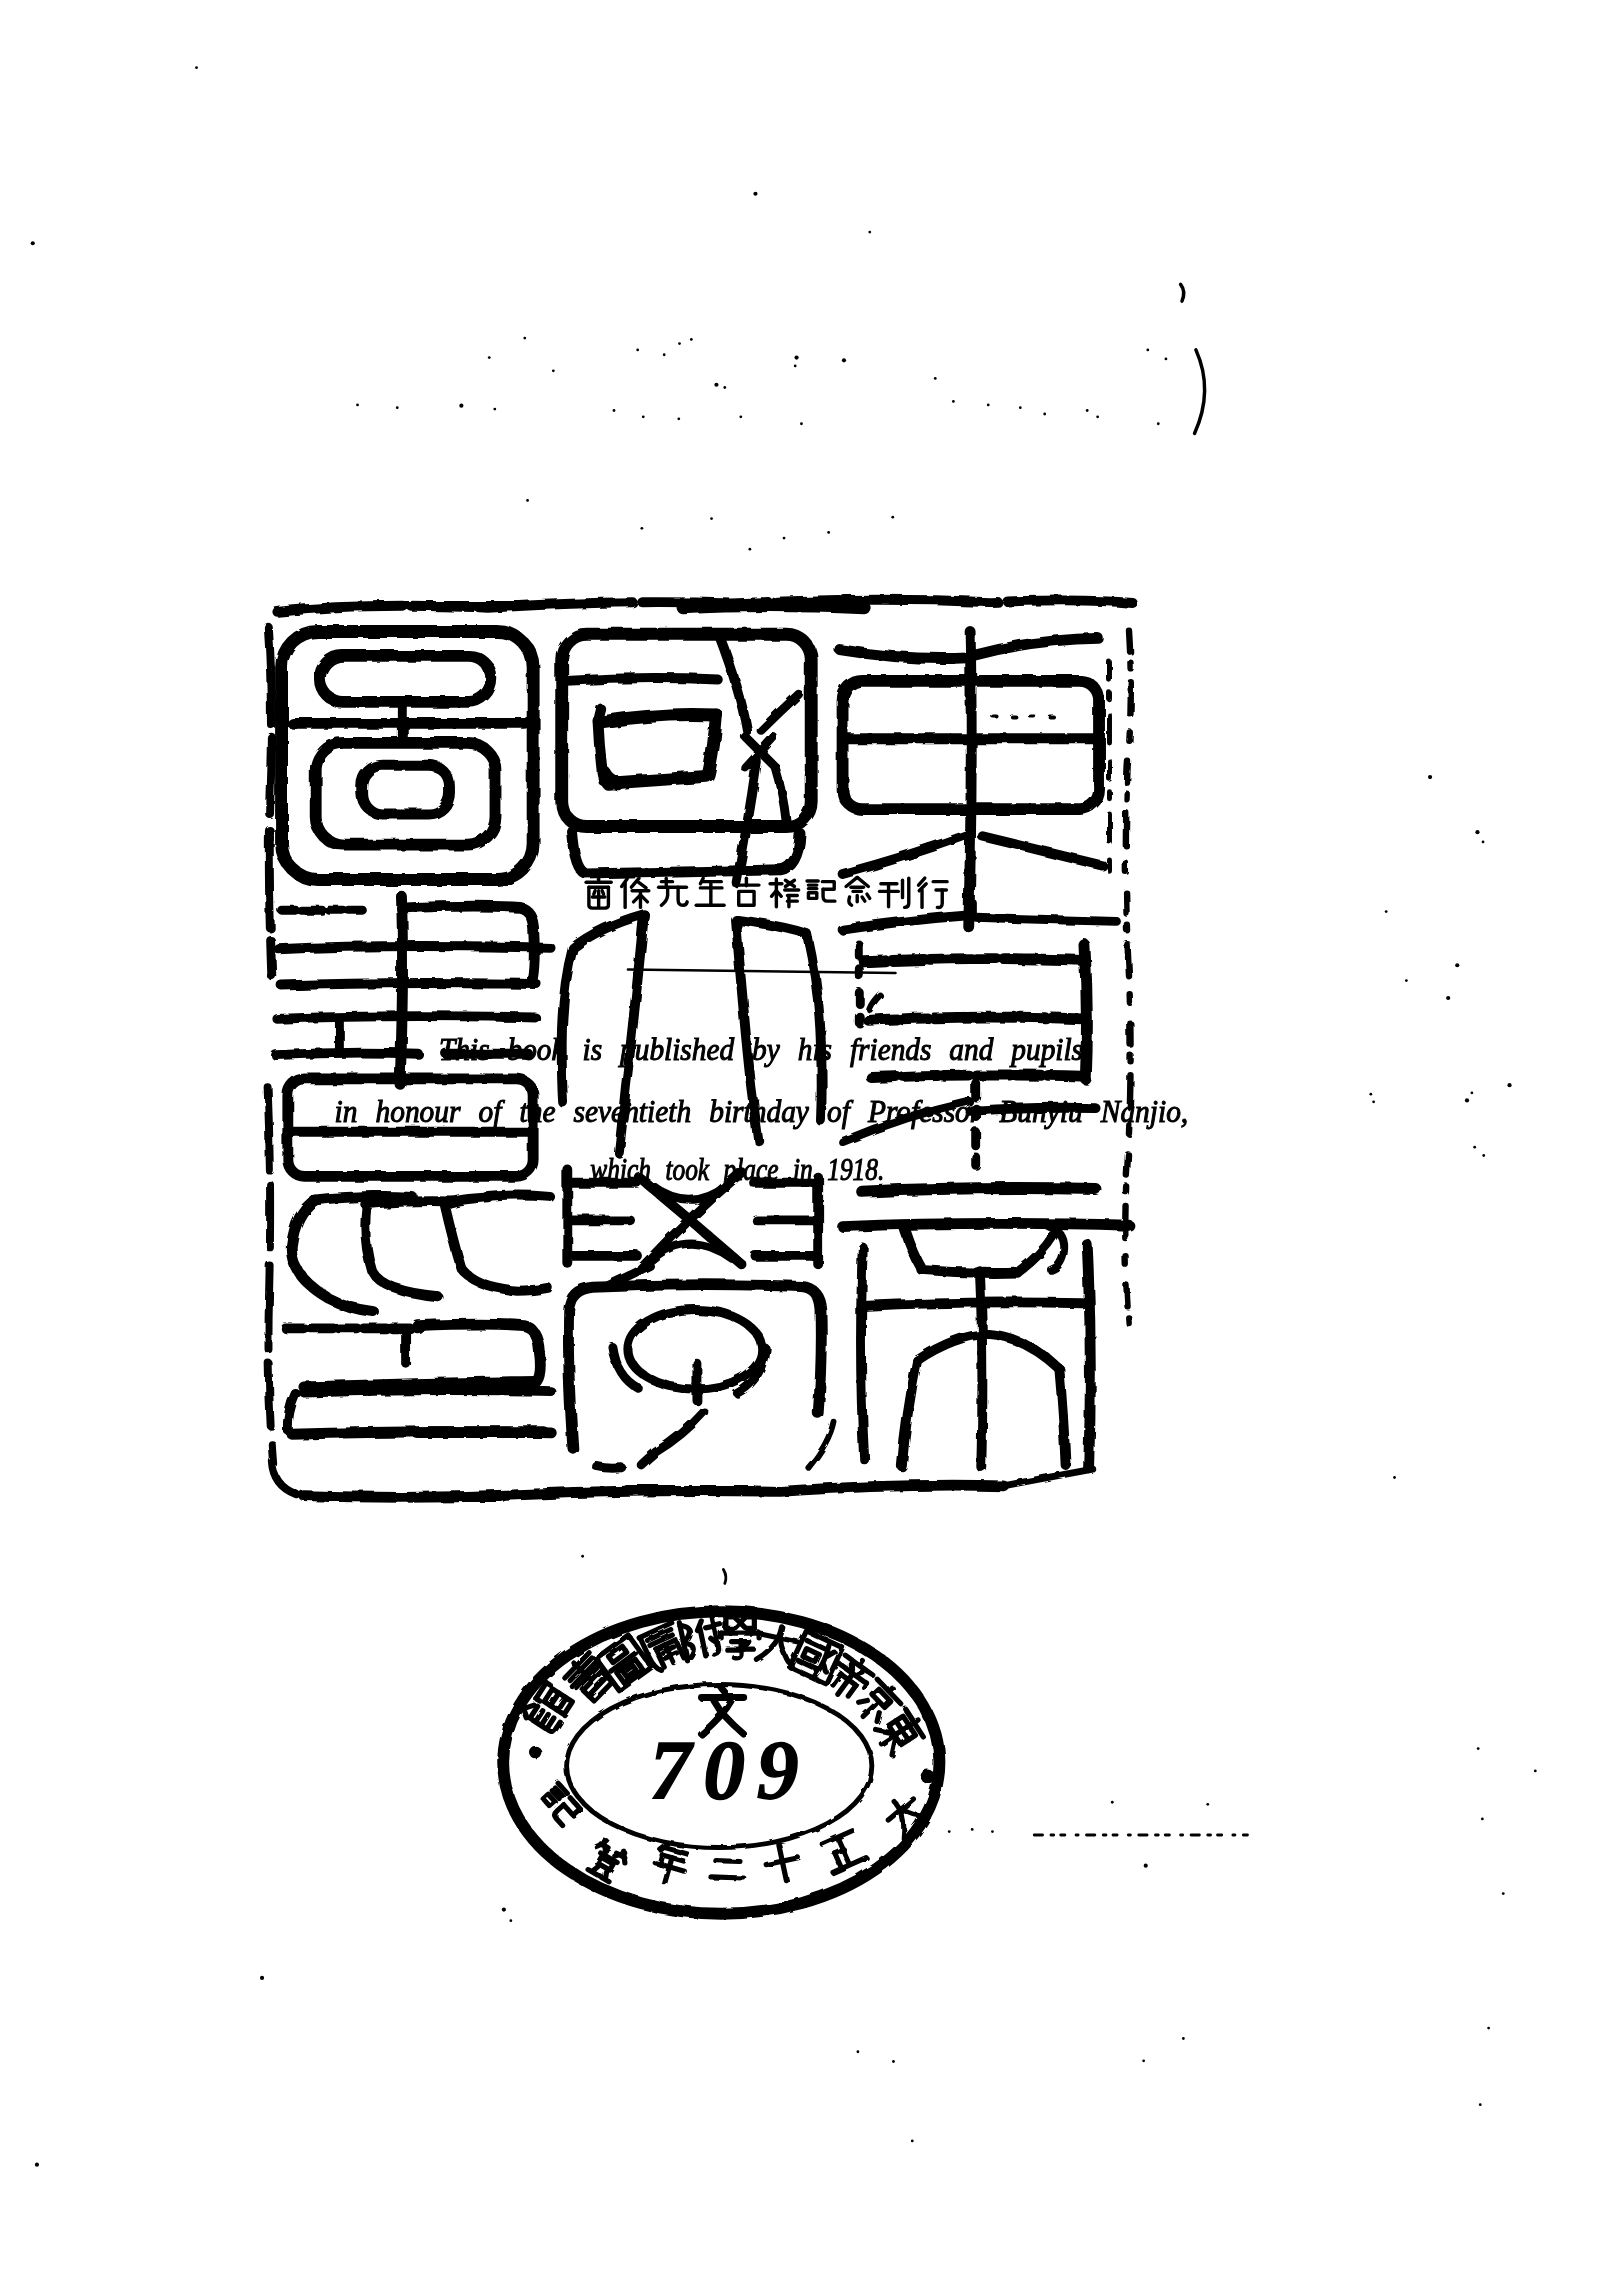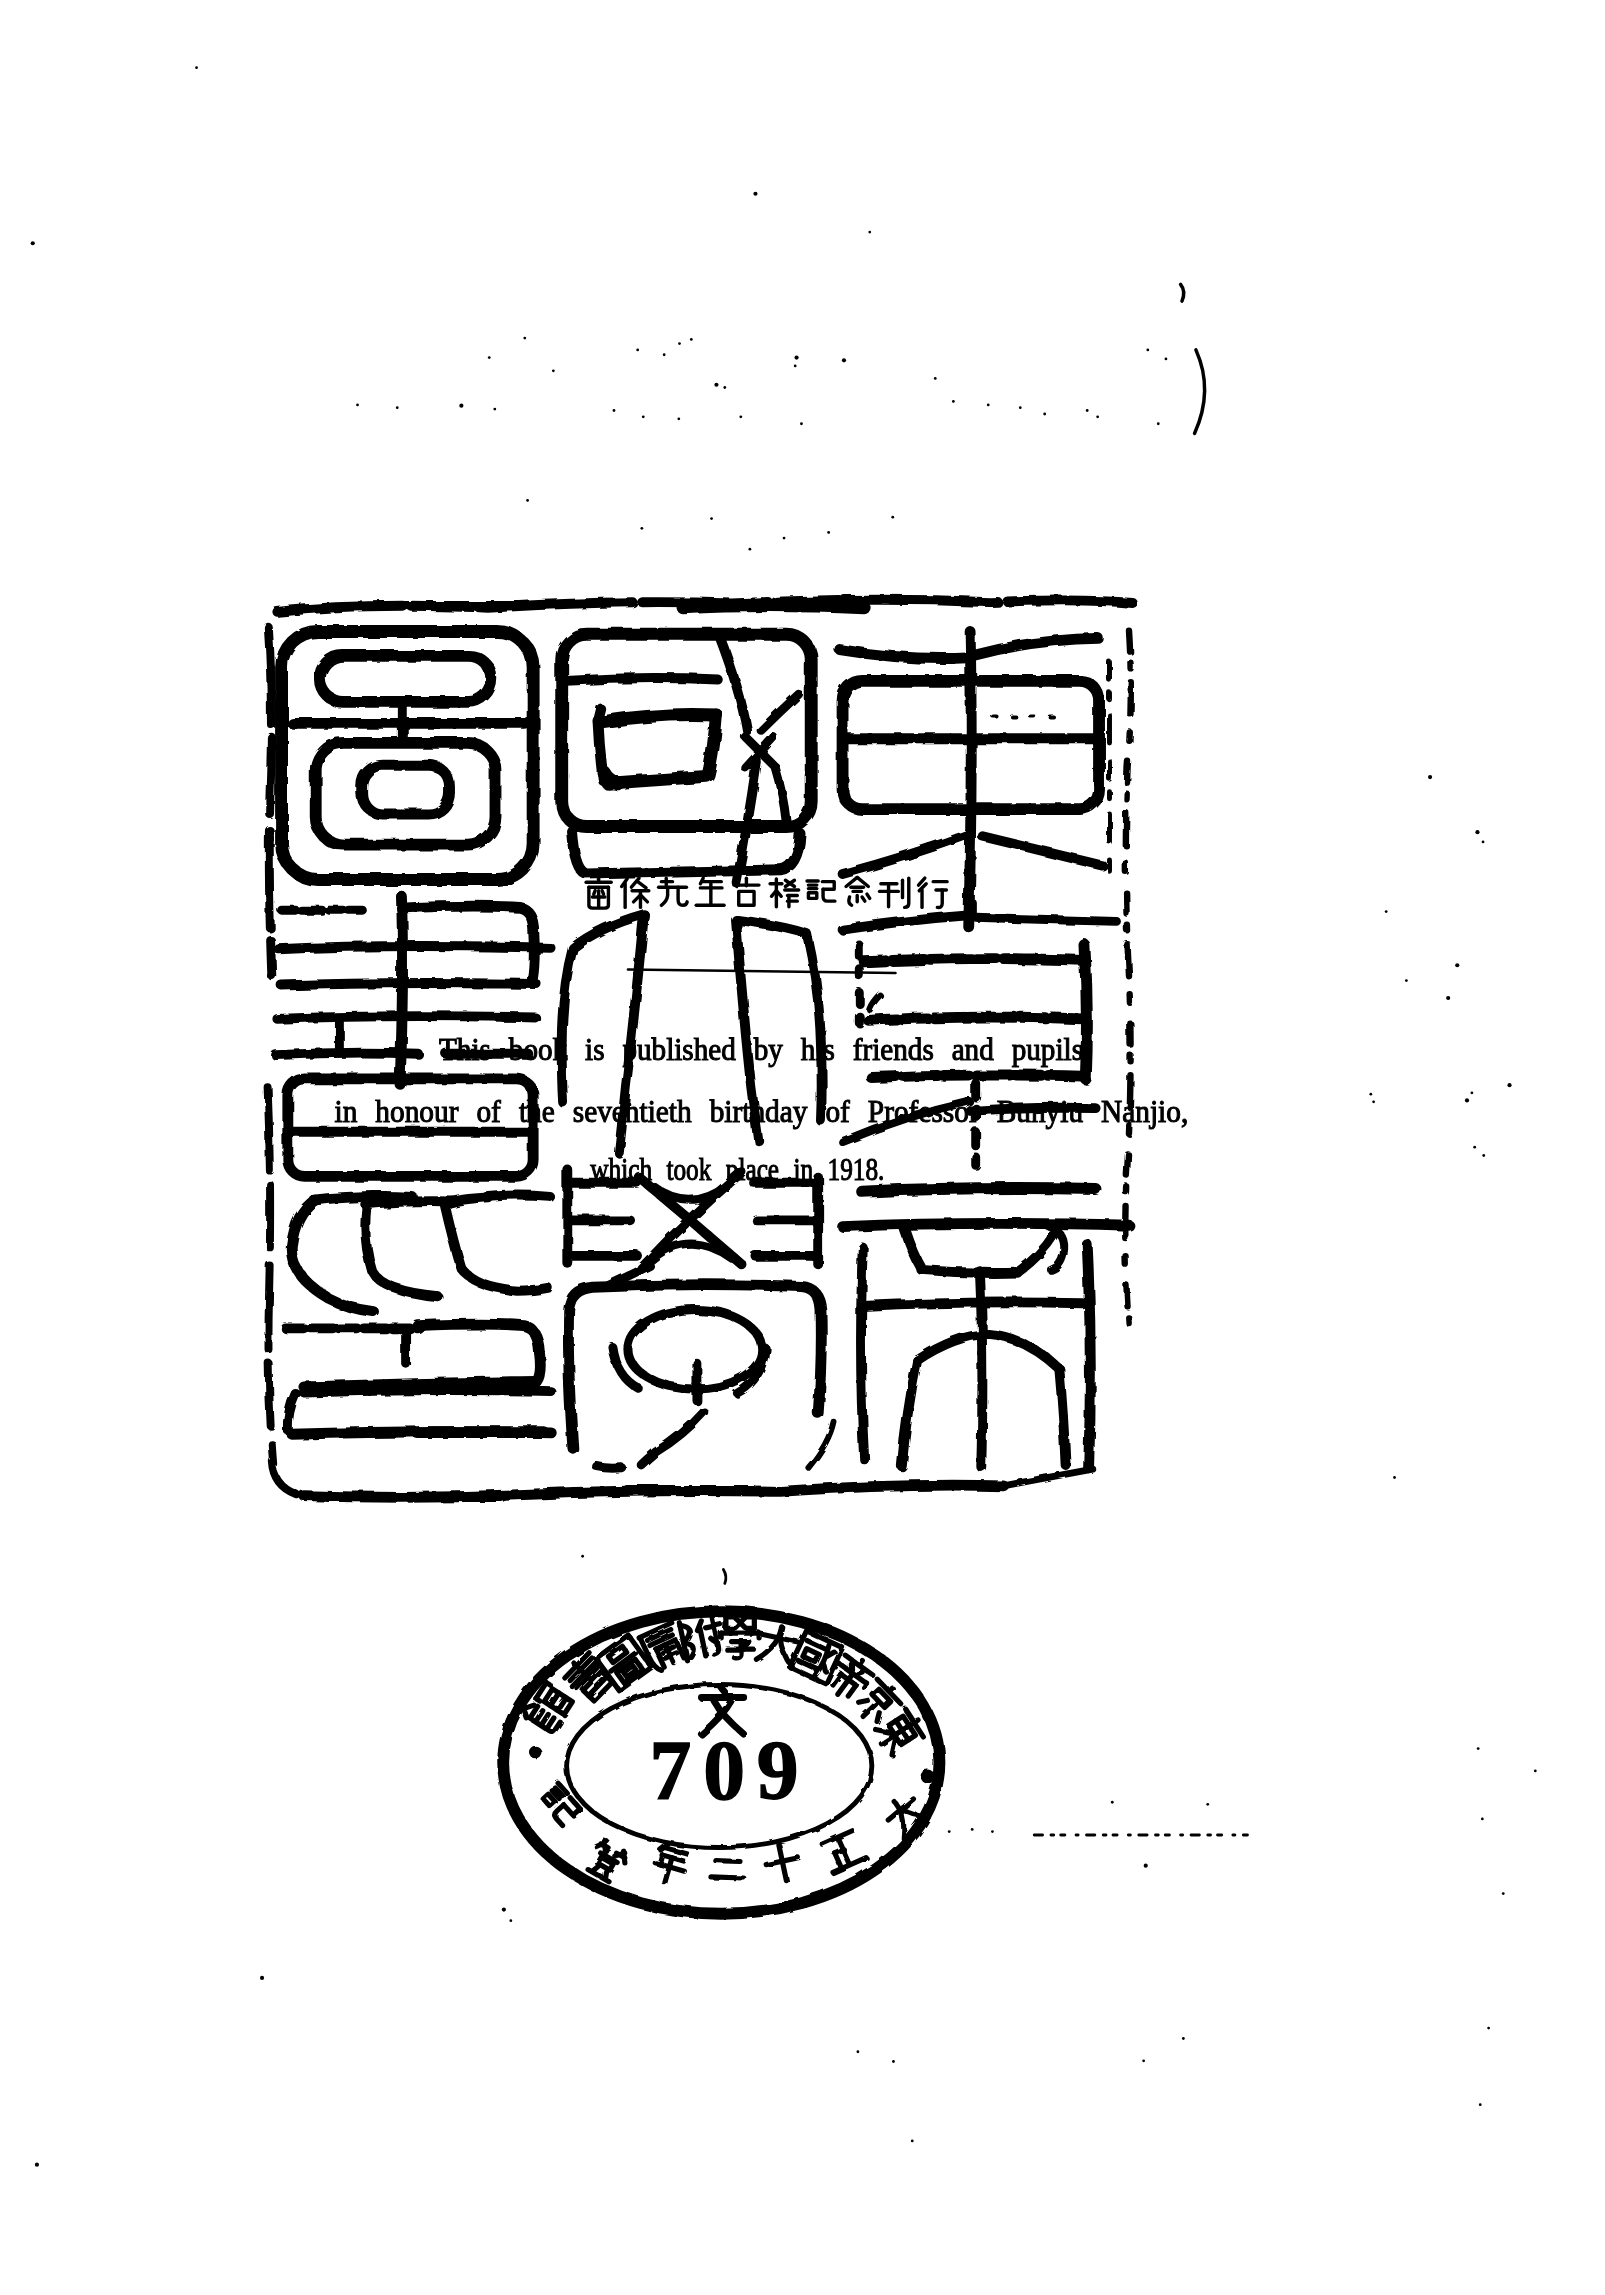--- a/index.html
+++ b/index.html
@@ -1,12 +1,12 @@
 <!DOCTYPE html>
-<html style="font-size:11px"><head><meta charset="utf-8"><style>html,body{margin:0;padding:0;background:#fff;}.page{position:relative;width:1605px;height:2295px;background:#ffffff;overflow:hidden;}svg{position:absolute;left:0;top:0;}text{font-family:"Liberation Serif",serif;fill:#000;}</style></head><body>
+<html style="font-size:11px"><head><meta charset="utf-8"><style>html,body{margin:0;padding:0;background:#fff;}.page{position:relative;width:1605px;height:2295px;background:#ffffff;overflow:hidden;font-style:italic;}svg{position:absolute;left:0;top:0;}text{font-family:"Liberation Serif",serif;fill:#000;}</style></head><body>
 <div class="page">
 <svg width="1605" height="2295" viewBox="0 0 2303 3293">
 <defs>
         <filter id="rgh" x="-3%" y="-3%" width="106%" height="106%">
           <feTurbulence type="fractalNoise" baseFrequency="0.04" numOctaves="2" seed="11" result="n"></feTurbulence>
           <feDisplacementMap in="SourceGraphic" in2="n" scale="7"></feDisplacementMap>
         </filter>
         <filter id="rgh2" x="-4%" y="-4%" width="108%" height="108%">
           <feTurbulence type="fractalNoise" baseFrequency="0.05" numOctaves="2" seed="4" result="n"></feTurbulence>
           <feDisplacementMap in="SourceGraphic" in2="n" scale="5"></feDisplacementMap>

